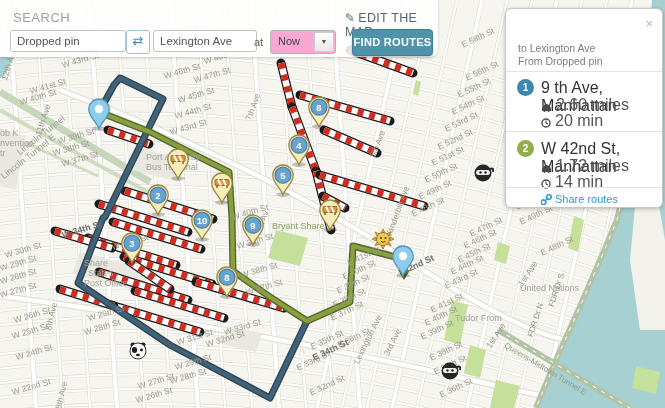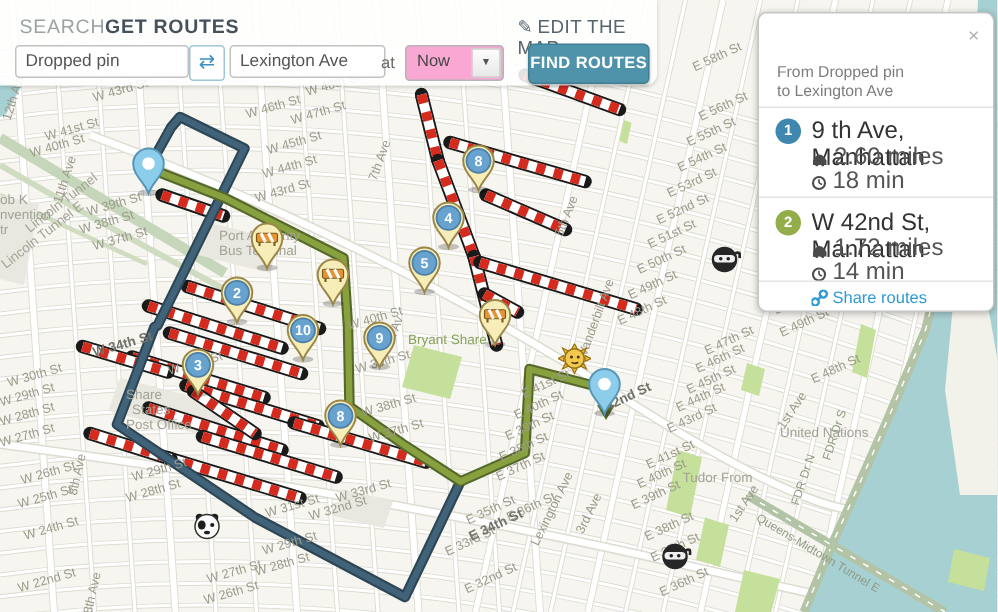--- a/index.html
+++ b/index.html
@@ -510,51 +510,50 @@
          <circle cx="11" cy="10" r="6.5" fill="#f3c94d" stroke="#9a7418" stroke-width="1"></circle>
          <circle cx="9" cy="9" r="1" fill="#4a3510"></circle>
           <circle cx="13.5" cy="9" r="1" fill="#4a3510"></circle>
          <path d="M9,12.5 Q11,14 13.5,12.5" stroke="#4a3510" stroke-width="1" fill="none"></path>
         </svg>
       </div>
     </div>
 
   <div id="topbar">
     <div class="tb-tab" id="tab-search">SEARCH</div>
-    <div class="tb-tab" id="tab-getroutes">GET ROUTES</div>
     <input class="tb-input" id="inp-from" value="Dropped pin" style="">
     <div id="swap-btn">⇄</div>
     <input class="tb-input" id="inp-to" value="Lexington Ave" style="">
     <div id="at-label">at</div>
     <div id="time-select">
       <span class="val">Now</span>
       <span class="dd">▼</span>
     </div>
     <div id="edit-map"><span class="pi">✎</span><span>EDIT THE MAP</span></div>
     <div id="find-routes-btn">FIND ROUTES</div>
   </div>
 
   <div id="panel">
     <div id="panel-close">×</div>
     <div id="panel-from">
+      <div>to Lexington Ave</div>
       <div>From Dropped pin</div>
-      <div>to Lexington Ave</div>
     </div>
     <div class="pdiv" style="top:62px"></div>
 
     <div>
       <div class="rnum" style="top: 70px; background: rgb(63, 135, 174);" id="rnum1">1</div>
       <div class="rname" style="top:70px">9 th Ave, Manhattan</div>
       <div class="rmeta" style="top:87px"><svg width="11" height="9">
             <path d="M1,8 L1,5 Q3,1 5.5,1 Q8,1 10,5 L10,8 Z M2.5,8 a1,1 0 1 0 2,0 M6.5,8 a1,1 0 1 0 2,0" fill="#4a4a4a"></path>
           </svg><span>2.60 miles</span></div>
       <div class="rmeta" style="top:103px"><svg width="10" height="10">
             <circle cx="5" cy="5" r="4" fill="none" stroke="#4a4a4a" stroke-width="1.4"></circle>
             <path d="M5,5 L5,2.5 M5,5 L7,6" stroke="#4a4a4a" stroke-width="1.1"></path>
-          </svg><span>18 min</span></div>
+          </svg><span>20 min</span></div>
     </div>
     <div class="pdiv" style="top:122px"></div>
 
     <div>
       <div class="rnum" style="top: 131px; background: rgb(147, 173, 73);" id="rnum2">2</div>
       <div class="rname" style="top:131px">W 42nd St, Manhattan</div>
       <div class="rmeta" style="top:148px"><svg width="11" height="9">
             <path d="M1,8 L1,5 Q3,1 5.5,1 Q8,1 10,5 L10,8 Z M2.5,8 a1,1 0 1 0 2,0 M6.5,8 a1,1 0 1 0 2,0" fill="#4a4a4a"></path>
           </svg><span>1.72 miles</span></div>
       <div class="rmeta" style="top:164px"><svg width="10" height="10">

